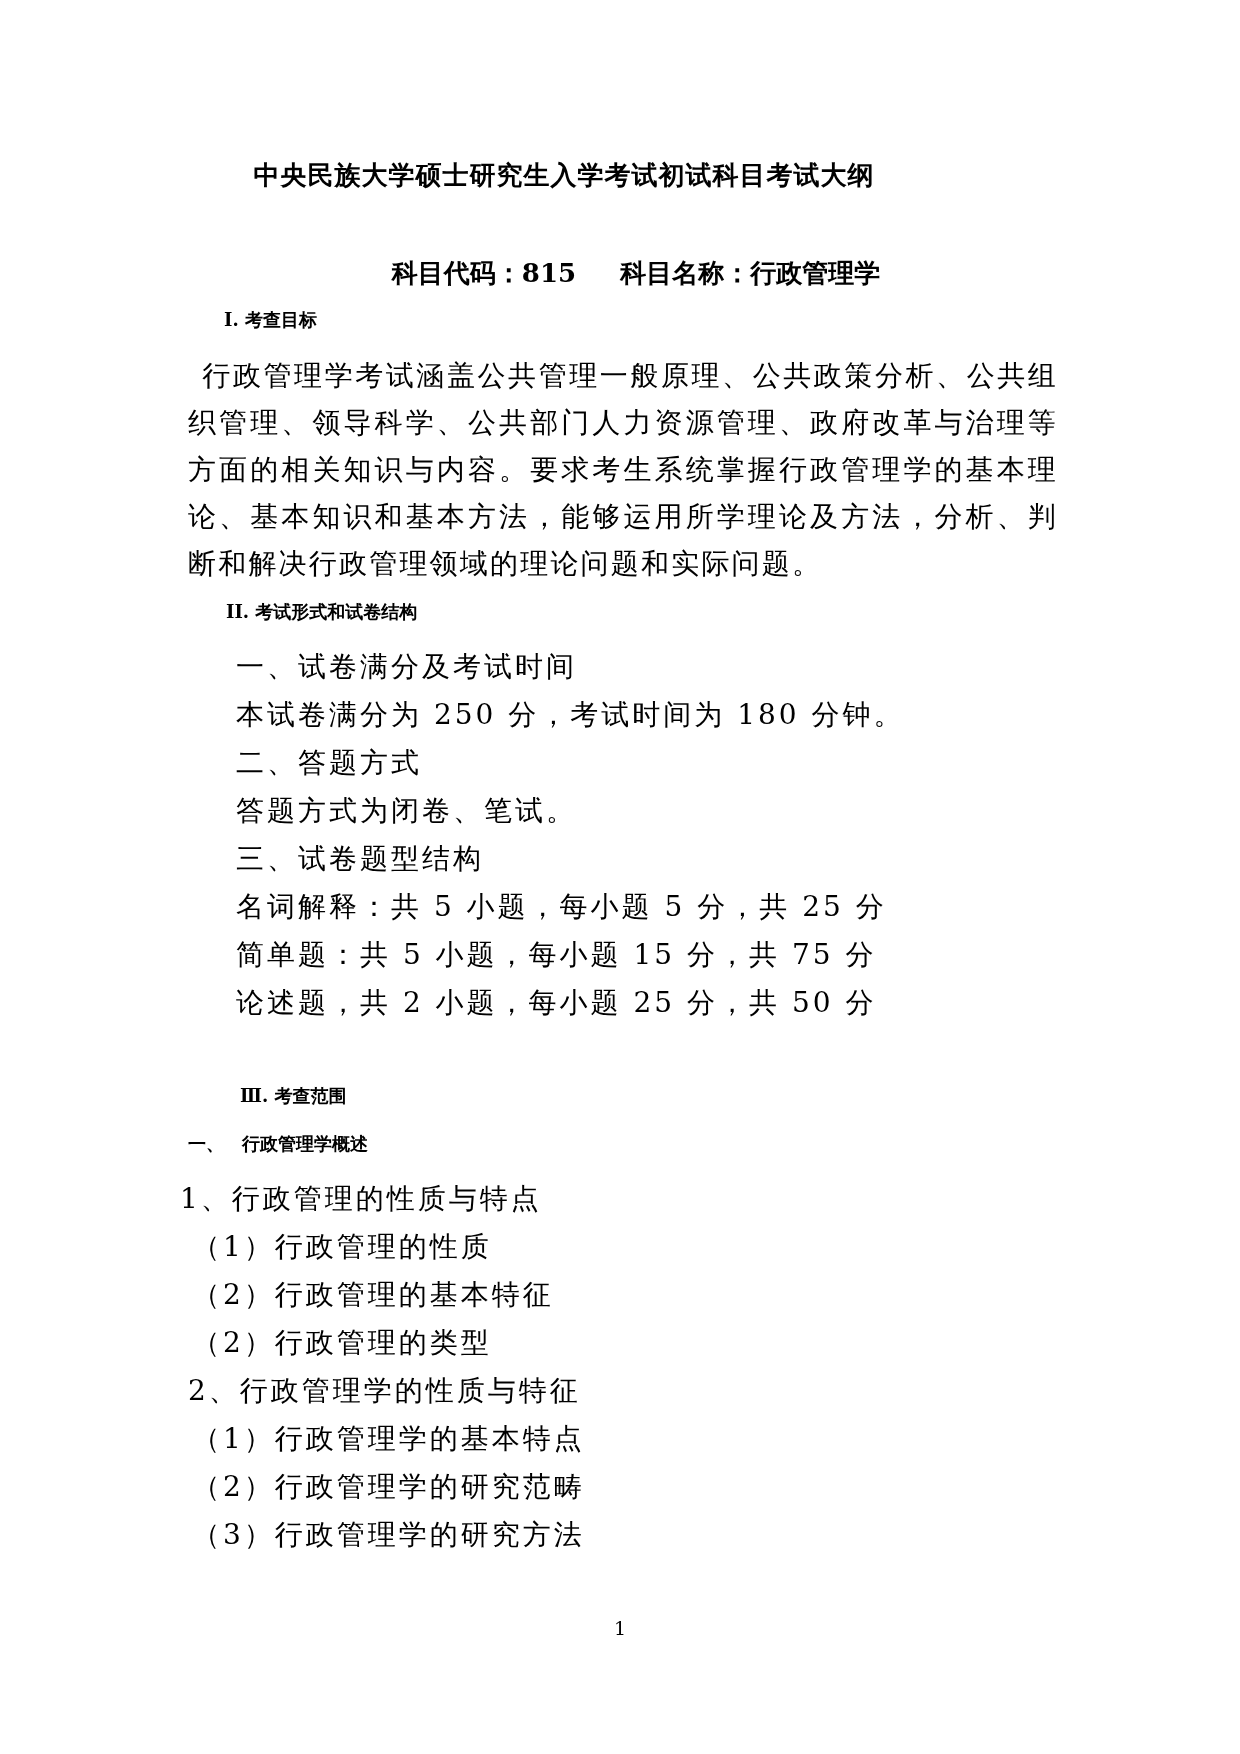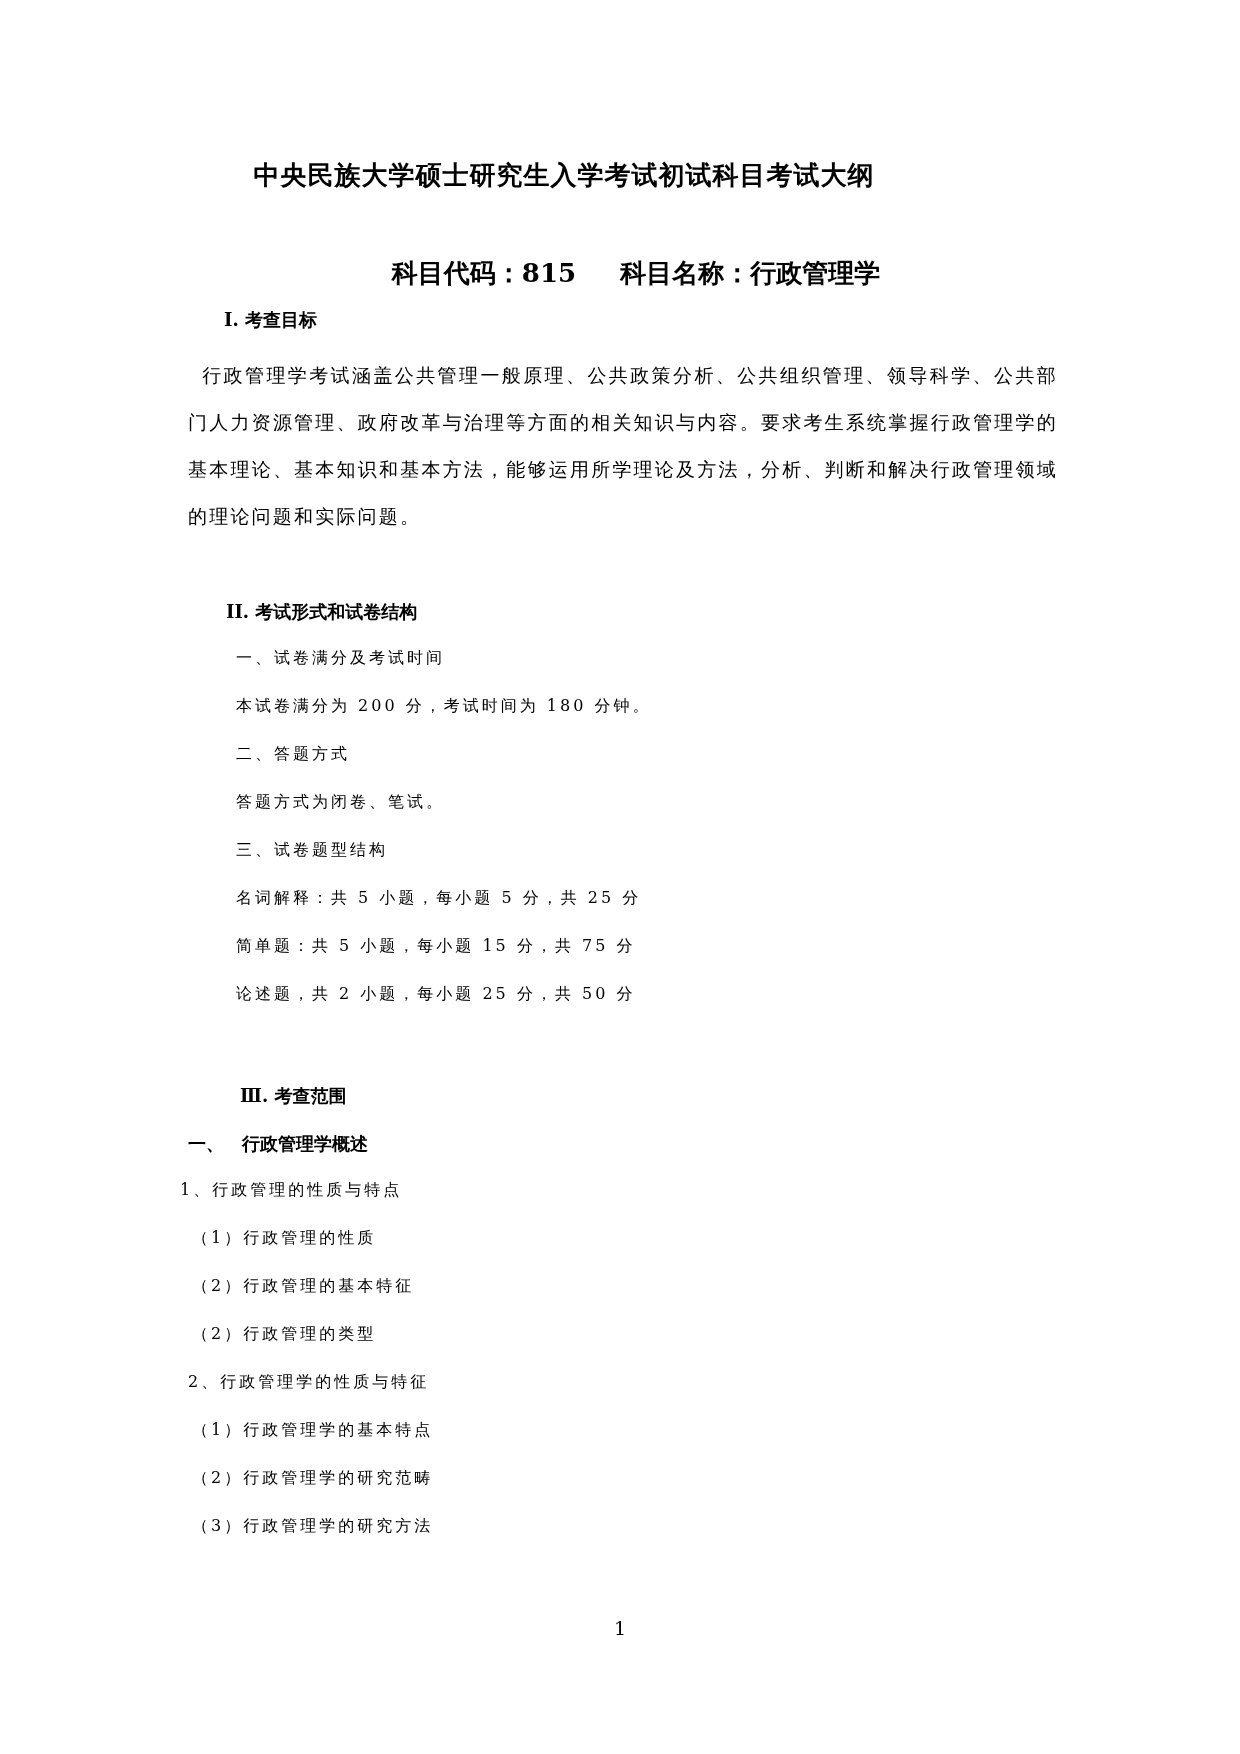--- a/index.html
+++ b/index.html
@@ -3,43 +3,43 @@
 <meta charset="utf-8">
 <style>
   html, body { margin:0; padding:0; background:#ffffff; }
   body { width:1240px; height:1754px; position:relative; overflow:hidden;
          font-family:"DejaVu Serif", "Liberation Serif", serif; color:#000; }
   .abs { position:absolute; white-space:nowrap; }
   .title { left:0; width:1128px; text-align:center; top:158px; font-size:26px; font-weight:bold; letter-spacing:1px; }
   .subject { left:16px; width:1240px; text-align:center; top:256px; font-size:26px; font-weight:bold; }
   .subject .gap { display:inline-block; width:44px; }
   .h { font-size:18px; font-weight:bold; }
-  .p { font-size:16px; letter-spacing:3px; }
-  .para { left:188px; width:870px; top:352px; font-size:19px; line-height:47px; letter-spacing:2.2px; white-space:normal; text-align:justify; }
+  .p { font-size:28px; letter-spacing:3px; }
+  .para { left:188px; width:870px; top:352px; font-size:28px; line-height:47px; letter-spacing:2.2px; white-space:normal; text-align:justify; }
   .para .indent { display:inline-block; width:14px; }
   .pagenum { left:0; width:1240px; text-align:center; top:1617px; font-size:19px; }
 </style>
 </head>
 <body>
 
 <div>
 
   <div class="abs title">中央民族大学硕士研究生入学考试初试科目考试大纲</div>
 
   <div class="abs subject">
     <span>科目代码：815</span><span class="gap"></span><span>科目名称：行政管理学</span>
   </div>
 
   <div class="abs h" style="left:224px; top:308px;">I. 考查目标</div>
 
   <div class="abs para"><span class="indent"></span><span>行政管理学考试涵盖公共管理一般原理、公共政策分析、公共组织管理、领导科学、公共部门人力资源管理、政府改革与治理等方面的相关知识与内容。要求考生系统掌握行政管理学的基本理论、基本知识和基本方法，能够运用所学理论及方法，分析、判断和解决行政管理领域的理论问题和实际问题。</span></div>
 
   <div class="abs h" style="left:226px; top:600px;">II. 考试形式和试卷结构</div>
   <div class="abs p" style="left:236px; top:648px;">一、试卷满分及考试时间</div>
-  <div class="abs p" style="left:236px; top:696px;">本试卷满分为 200 分，考试时间为 180 分钟。</div>
+  <div class="abs p" style="left:236px; top:696px;">本试卷满分为 250 分，考试时间为 180 分钟。</div>
   <div class="abs p" style="left:236px; top:744px;">二、答题方式</div>
   <div class="abs p" style="left:236px; top:792px;">答题方式为闭卷、笔试。</div>
   <div class="abs p" style="left:236px; top:840px;">三、试卷题型结构</div>
   <div class="abs p" style="left:236px; top:888px;">名词解释：共 5 小题，每小题 5 分，共 25 分</div>
   <div class="abs p" style="left:236px; top:936px;">简单题：共 5 小题，每小题 15 分，共 75 分</div>
   <div class="abs p" style="left:236px; top:984px;">论述题，共 2 小题，每小题 25 分，共 50 分</div>
 
   <div class="abs h" style="left:240px; top:1084px;">Ⅲ. 考查范围</div>
   <div class="abs h" style="left:188px; top:1132px;">一、　行政管理学概述</div>
   <div class="abs p" style="left:180px; top:1180px;">1、行政管理的性质与特点</div>

